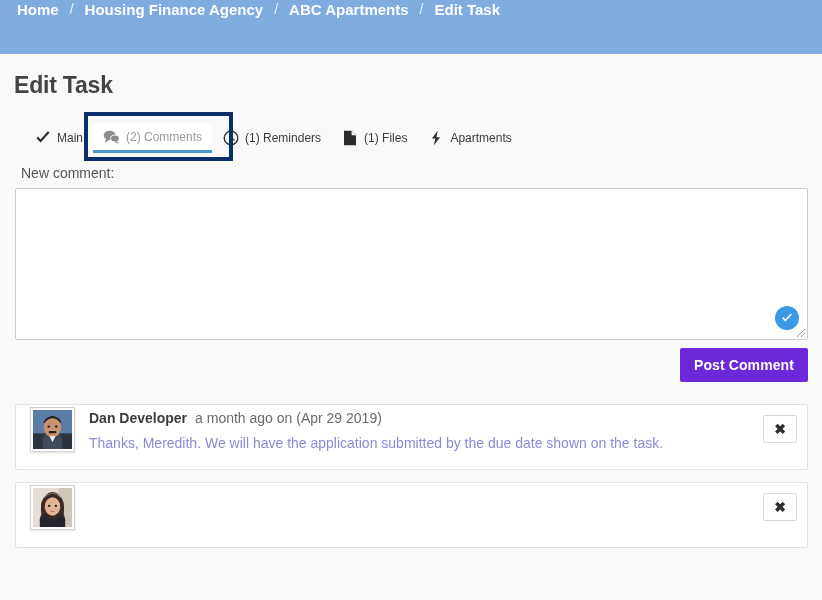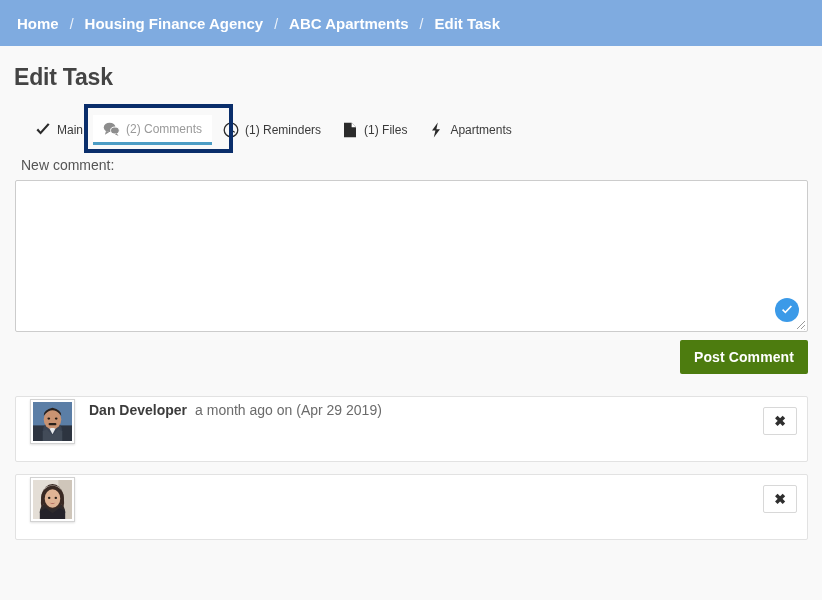--- a/index.html
+++ b/index.html
@@ -12,23 +12,22 @@
     overflow: hidden;
     background: #f9f9f9;
     font-family: "Liberation Sans", sans-serif;
     color: #333333;
     -webkit-font-smoothing: antialiased;
   }
 
   
   .breadcrumb-bar {
     background: #7fabe0;
-    height: 46px;
-    display: flex;
-    align-items: center;
+    height: 54px;
+    display: flex;
     padding: 1px 0 0 17px;
     box-sizing: border-box;
   }
   .crumb {
     color: #ffffff;
     font-size: 15px;
     font-weight: bold;
     text-decoration: none;
     white-space: nowrap;
   }
@@ -141,21 +140,21 @@
     pointer-events: none;
   }
 
   
   .post-row {
     display: flex;
     justify-content: flex-end;
     margin: 8px 14px 0 0;
   }
   .post-btn {
-    background: #4d7c0f;
+    background: #6d28d9;
     color: #ffffff;
     font-weight: bold;
     font-size: 14px;
     border: none;
     border-radius: 2px;
     padding: 9px 14px;
     cursor: pointer;
     font-family: "Liberation Sans", sans-serif;
     letter-spacing: 0.1px;
   }
@@ -330,20 +329,21 @@
         <ellipse cx="23.8" cy="17" rx="1.4" ry="1.1" fill="#241b16"></ellipse>
         <rect x="16" y="21.6" width="8" height="2.3" rx="1" fill="#2a211c"></rect>
         <path d="M14 28 L20 34 L26 28 L30 30 L30 40 L10 40 L10 30 Z" fill="#424b58"></path>
         <path d="M17 27.5 L20 33 L23 27.5 L21.4 26.6 L18.6 26.6 Z" fill="#e8eaec"></path>
       </svg>
     </div>
     <div class="comment-body">
       <div class="comment-meta">
         <span class="author">Dan Developer</span><span class="timestamp">a month ago on (Apr 29 2019)</span>
       </div>
+      <div class="comment-text">Thanks, Meredith. We will have the application submitted by the due date shown on the task.</div>
     </div>
     <button class="delete-btn">
       <span class="glyph">✖</span>
     </button>
   </div>
 
   <div class="comment-card">
     <div class="avatar">
       <svg viewBox="0 0 40 40" preserveAspectRatio="none">
         <rect width="40" height="40" fill="#e4ded6"></rect>

